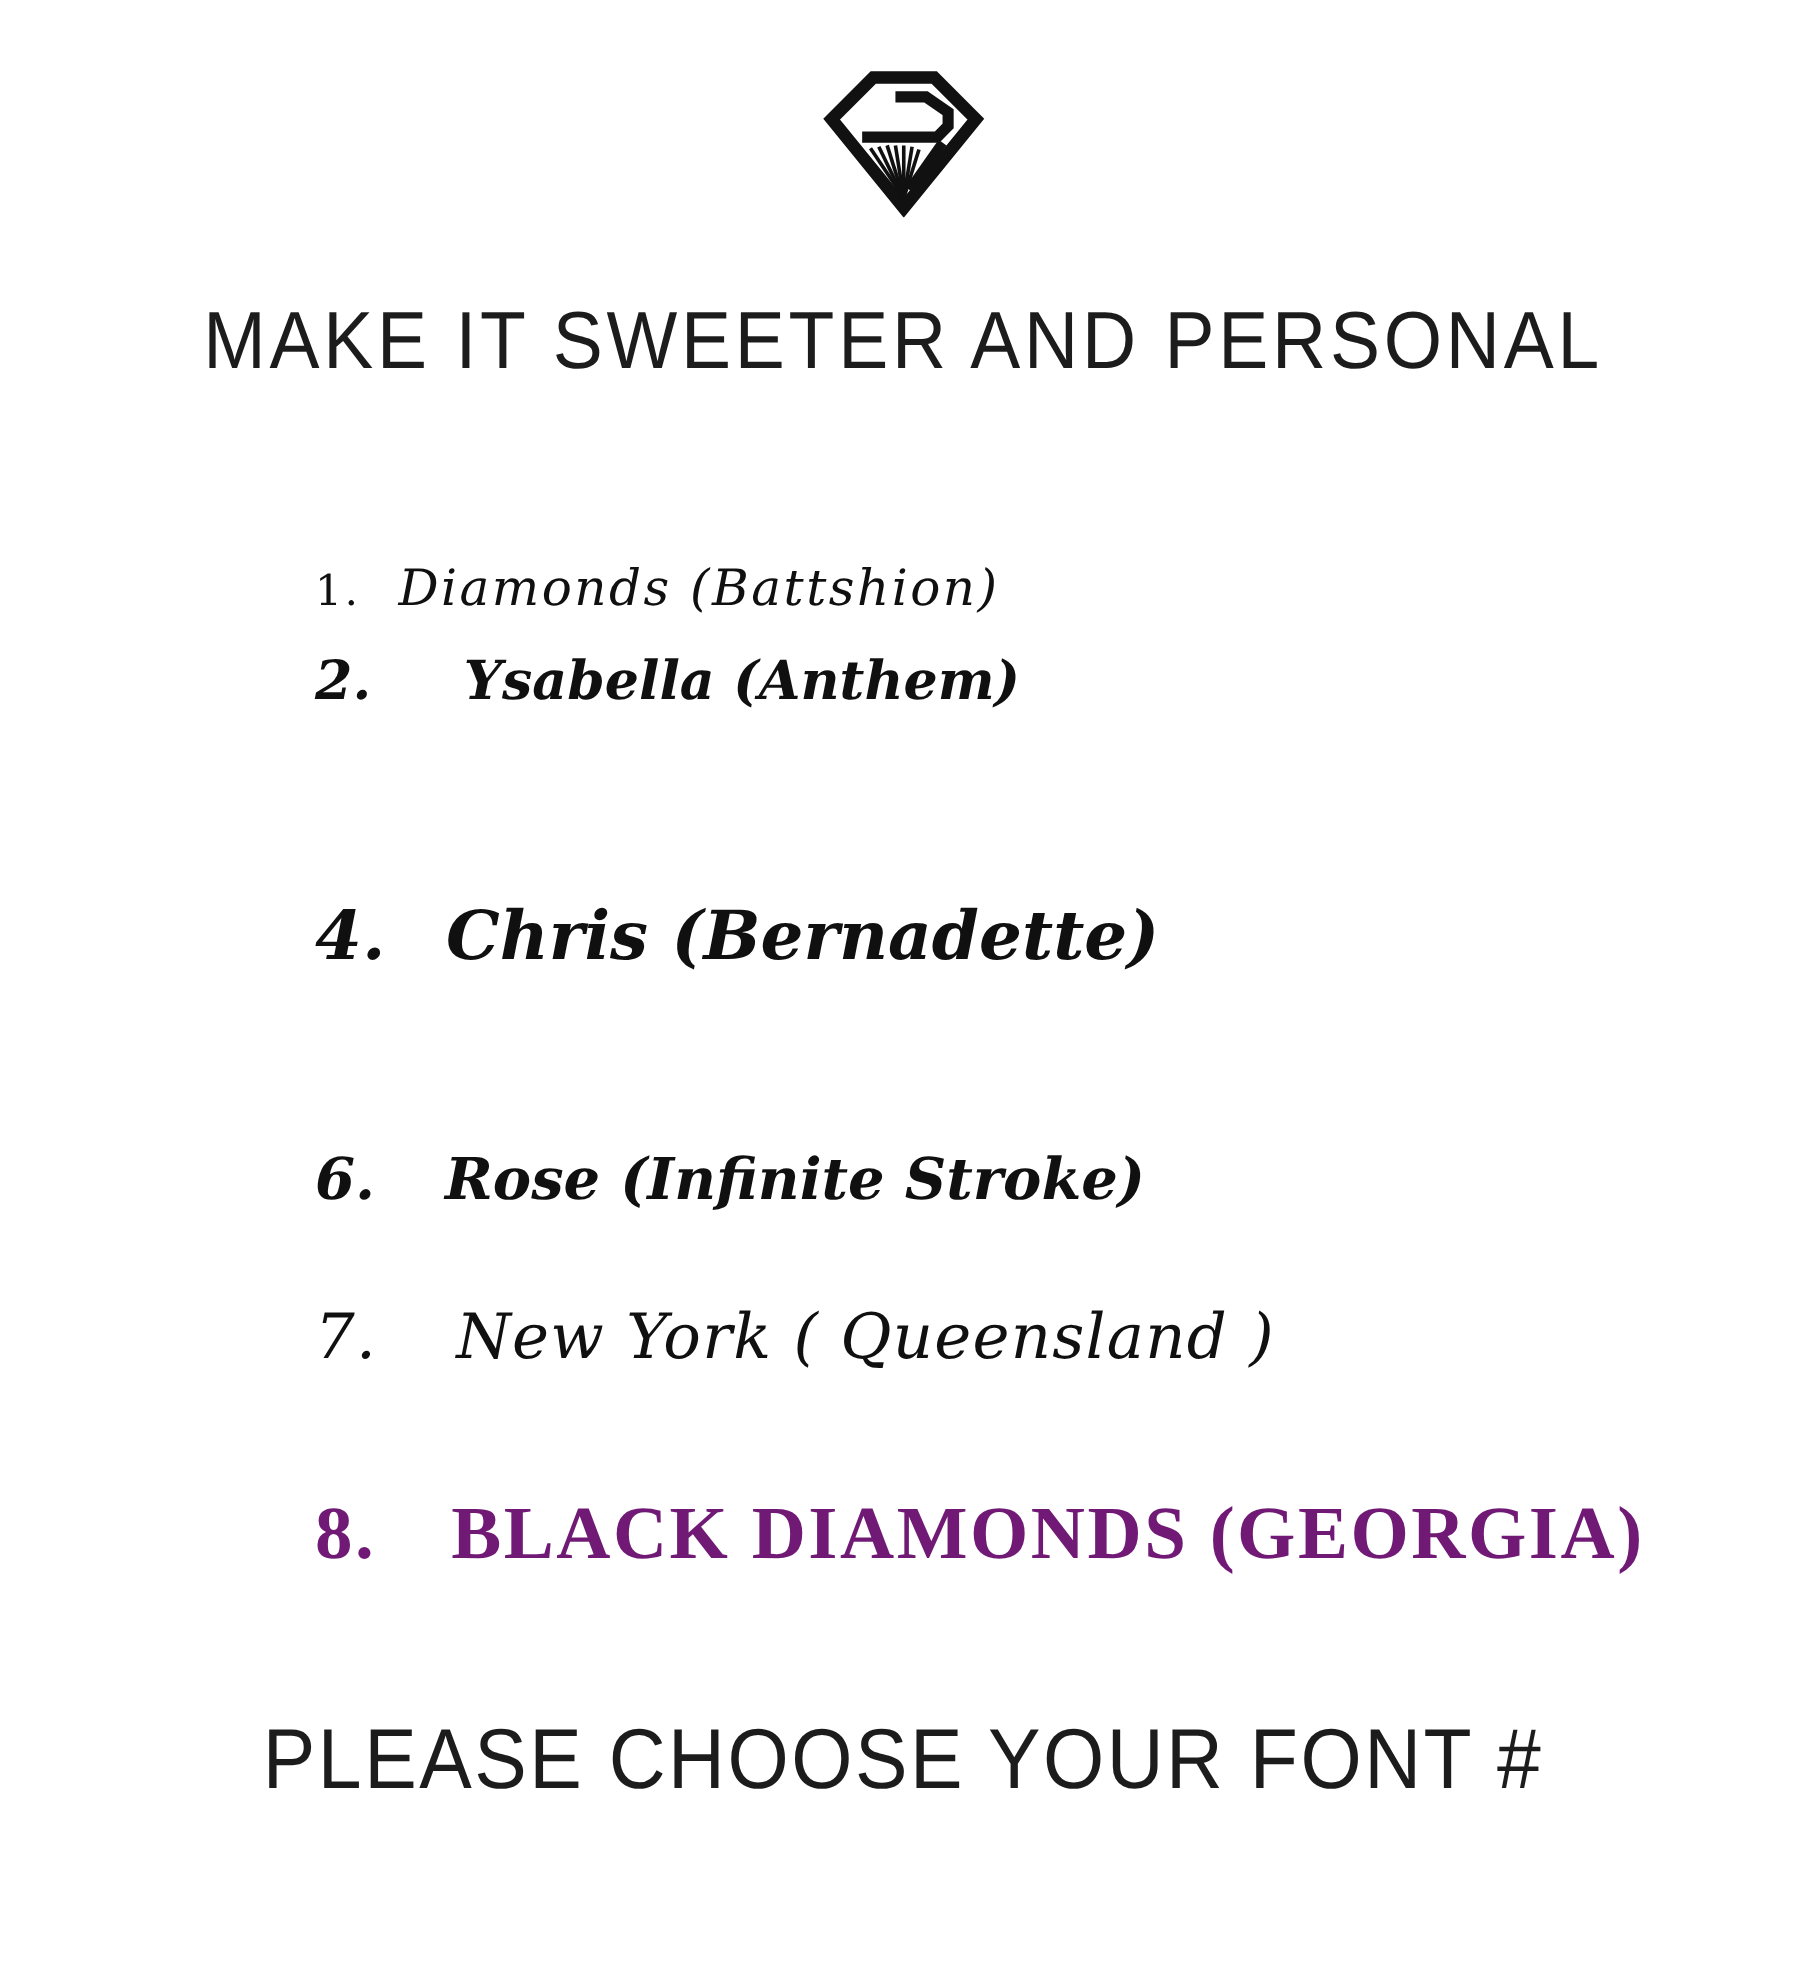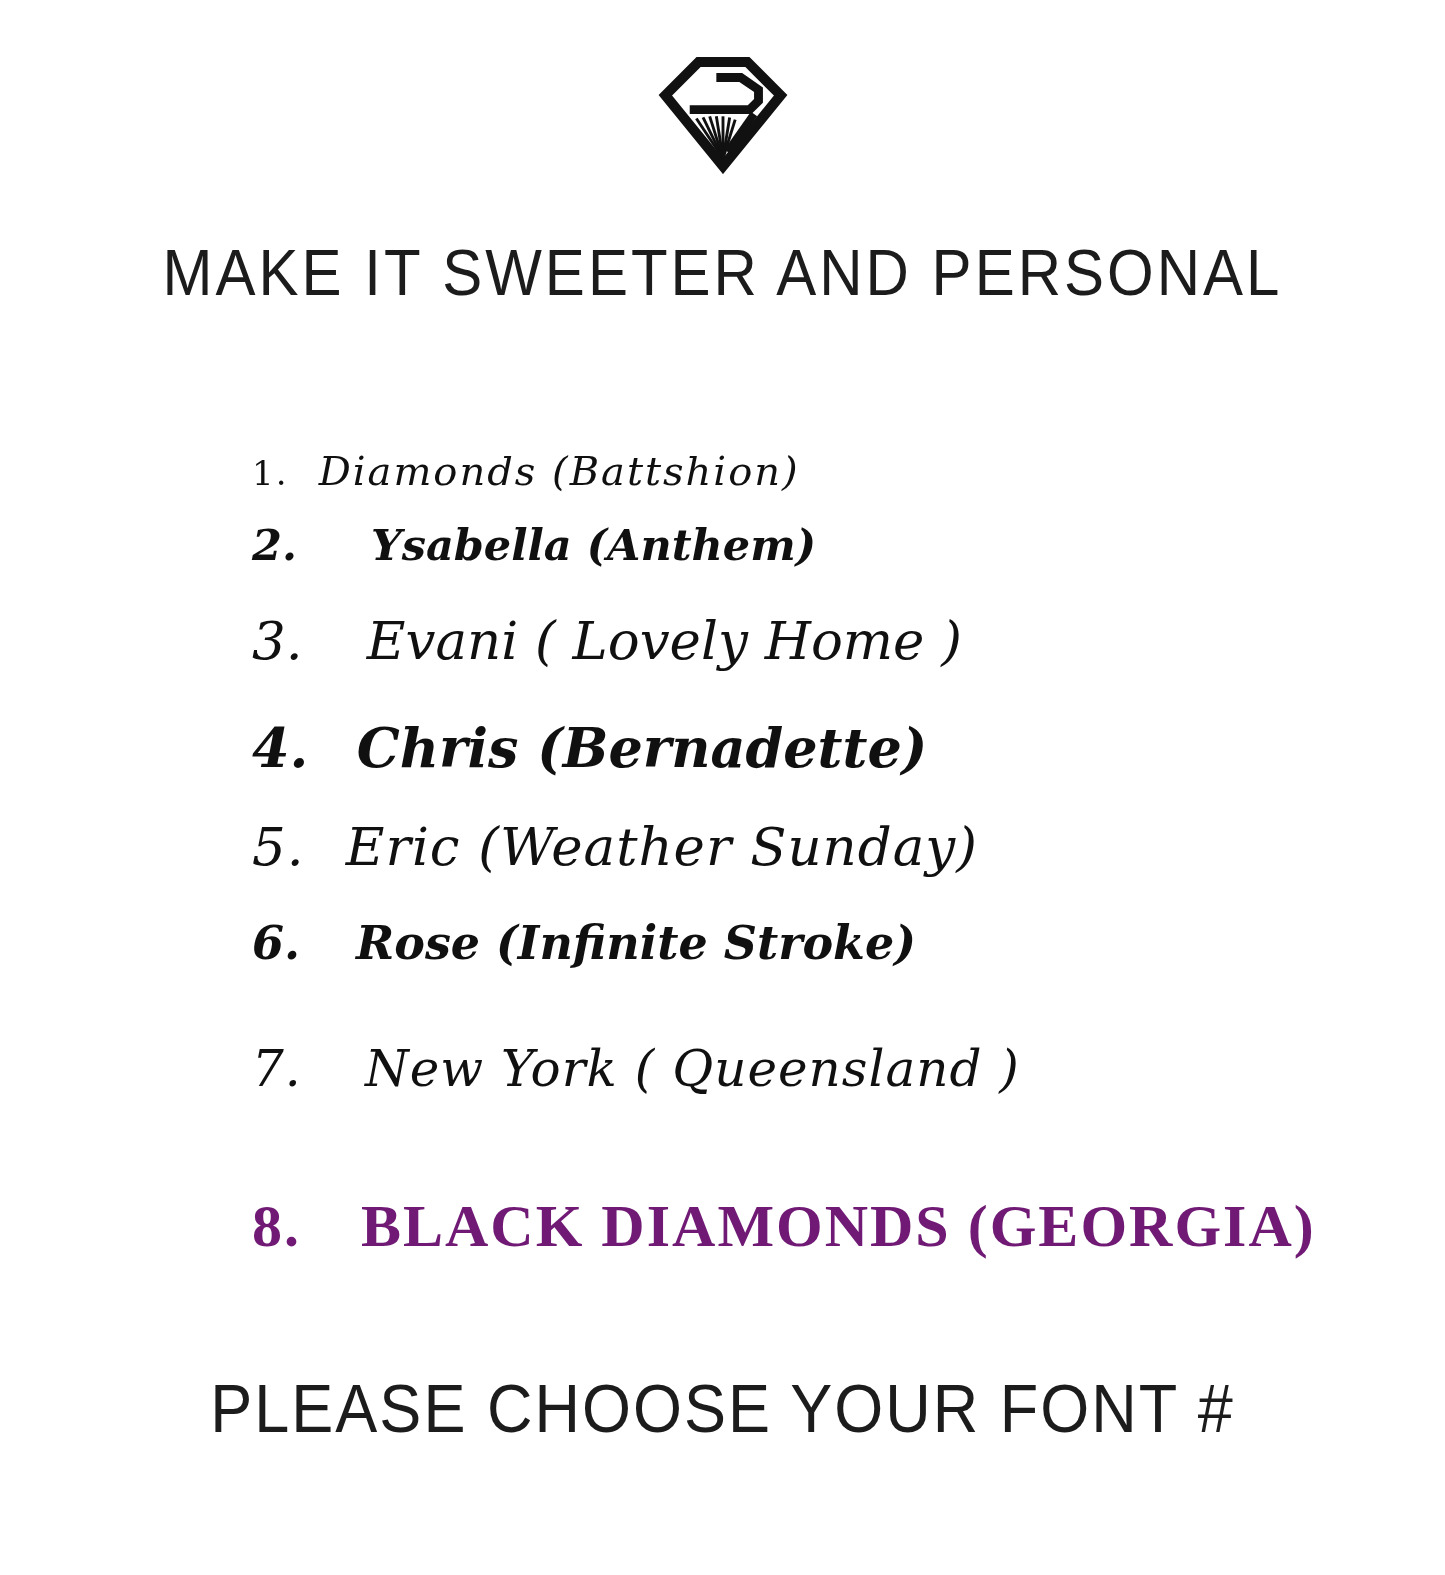--- a/index.html
+++ b/index.html
@@ -179,34 +179,26 @@
   <div class="font-row item-1">
     <span class="num">1.</span>
     <span class="label">Diamonds (Battshion)</span>
   </div>
 
   <div class="font-row item-2">
     <span class="num">2.</span>
     <span class="label">Ysabella (Anthem)</span>
   </div>
 
-  <div class="font-row item-3">
-    <span class="num">3.</span>
-    <span class="label">Evani ( Lovely Home )</span>
-  </div>
 
   <div class="font-row item-4">
     <span class="num">4.</span>
     <span class="label">Chris (Bernadette)</span>
   </div>
 
-  <div class="font-row item-5">
-    <span class="num">5.</span>
-    <span class="label">Eric (Weather Sunday)</span>
-  </div>
 
   <div class="font-row item-6">
     <span class="num">6.</span>
     <span class="label">Rose (Infinite Stroke)</span>
   </div>
 
   <div class="font-row item-7">
     <span class="num">7.</span>
     <span class="label">New York ( Queensland )</span>
   </div>

